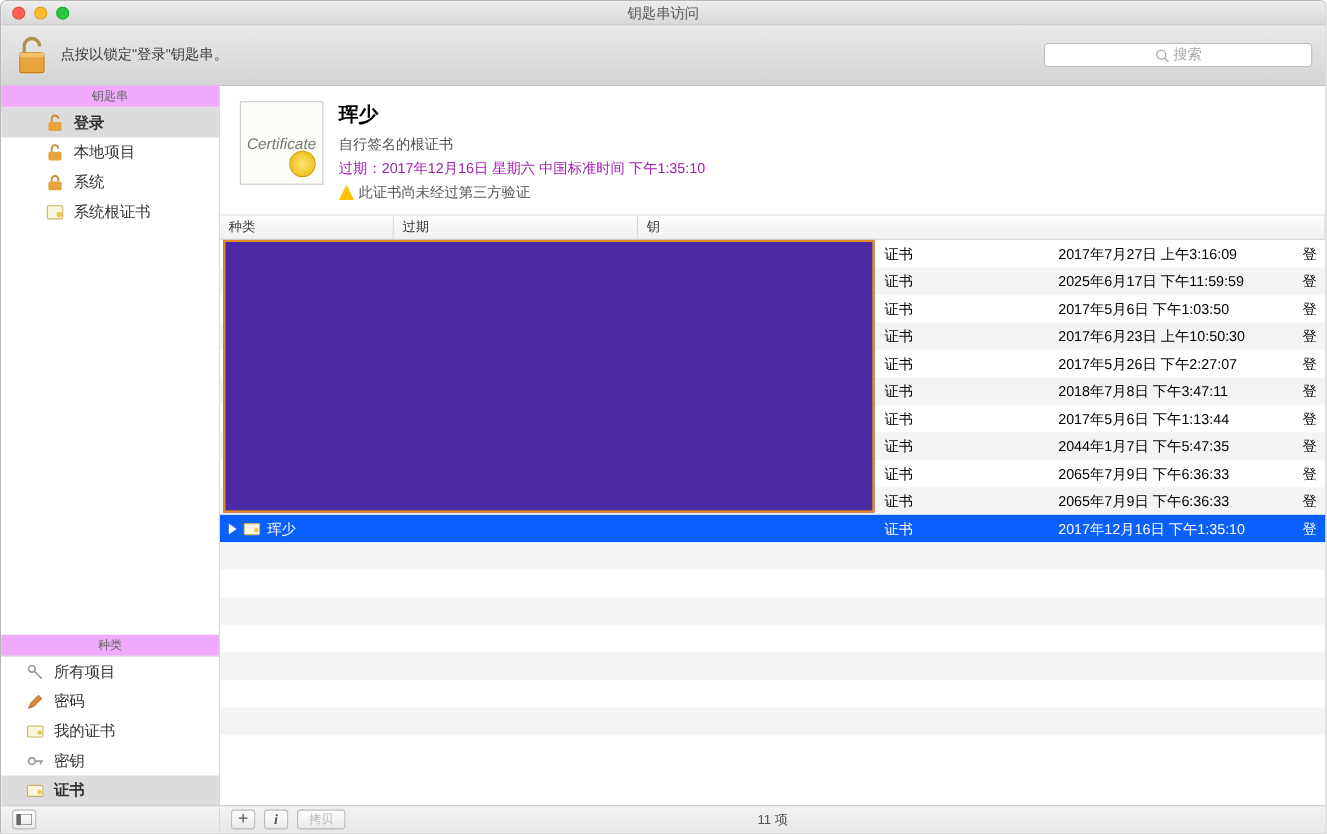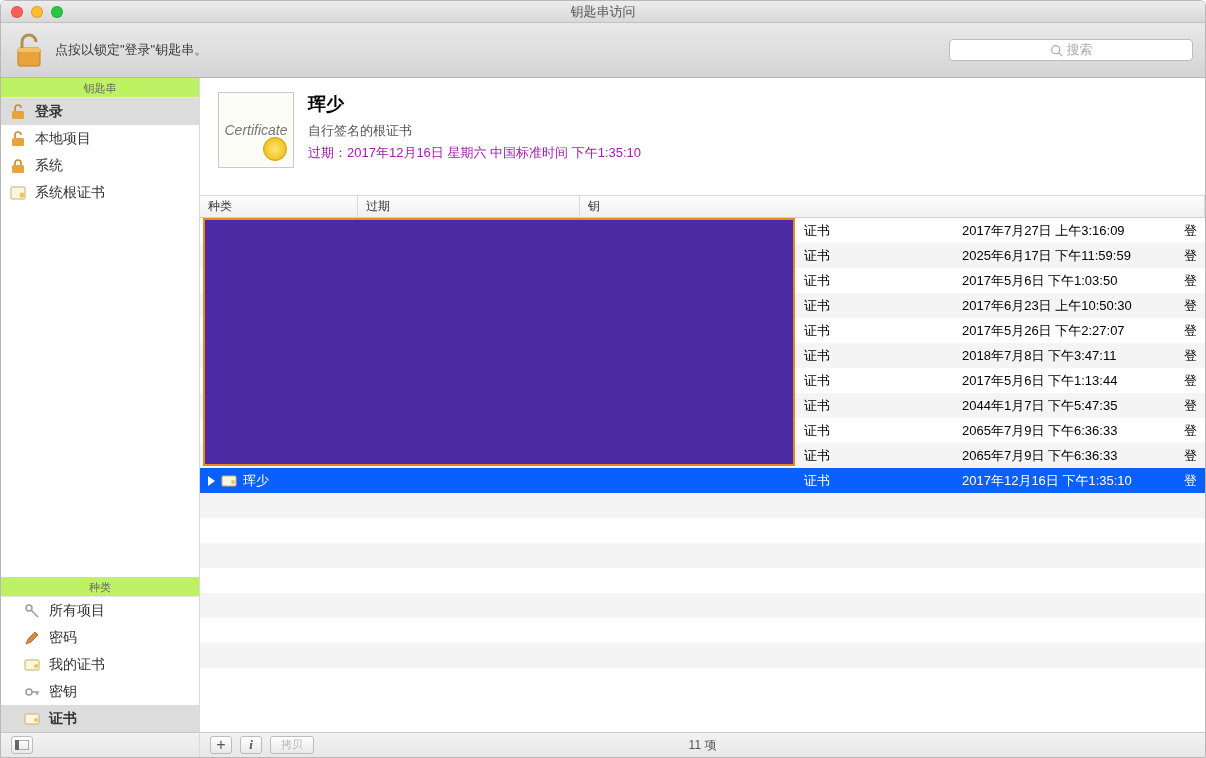--- a/index.html
+++ b/index.html
@@ -23,23 +23,23 @@
 .toolbar .hint { font-size: 13px; color: #3a3a3a; }
 .toolbar .spacer { flex: 1; }
 .search { width: 244px; height: 22px; background: #fff; border: 1px solid #bcbcbc; border-radius: 4px; display: flex; align-items: center; justify-content: center; color: #a8a8a8; font-size: 13px; }
 .search svg { width: 13px; height: 13px; margin-right: 4px; }
 
 
 .content { flex: 1; display: flex; min-height: 0; }
 
 
 .sidebar { width: 199px; background: #fff; border-right: 1px solid #d9d9d9; display: flex; flex-direction: column; }
-.sb-header { height: 20px; line-height: 20px; text-align: center; font-size: 11px; color: #666; border-bottom: 1px solid #e6e6e6; background: #bef264; }
+.sb-header { height: 20px; line-height: 20px; text-align: center; font-size: 11px; color: #666; border-bottom: 1px solid #e6e6e6; background: #f0abfc; }
 .sb-list { }
-.sb-item { height: 27px; display: flex; align-items: center; padding-left: 8px; font-size: 14px; color: #333; gap: 8px; cursor: default; }
+.sb-item { height: 27px; display: flex; align-items: center; padding-left: 40px; font-size: 14px; color: #333; gap: 8px; cursor: default; }
 .sb-item.selected { background: #dcdcdc; font-weight: 600; }
 .ic { width: 18px; height: 18px; display:flex; align-items:center; justify-content:center; }
 .sb-spacer { flex: 1; }
 .sb-cat .sb-item { padding-left: 22px; }
 
 
 .main { flex: 1; display: flex; flex-direction: column; min-width: 0; }
 .detail { height: 118px; display: flex; padding: 14px 18px; gap: 14px; border-bottom: 1px solid #d9d9d9; }
 .cert-ic { width: 76px; height: 76px; border: 1px solid #c9c9c9; background: #fcfdf6; display: flex; align-items:center; justify-content:center; font-family: cursive; font-size: 14px; color: #777; position: relative; }
 .cert-ic::after { content:""; position:absolute; right:6px; bottom:6px; width:22px; height:22px; border-radius:50%; background: radial-gradient(#ffe675,#e7b400); border:1px solid #caa000; }
@@ -233,20 +233,24 @@
       <div class="detail">
         <div class="cert-ic">
           <span class="script">Certificate</span>
         </div>
         <div class="detail-text">
           <div class="name">珲少</div>
           <div class="sub">自行签名的根证书</div>
           <div class="exp">
             <span>过期：</span><span>2017年12月16日 星期六 中国标准时间 下午1:35:10</span>
           </div>
+          <div class="warn">
+            <span class="warn-ic"></span>
+            <span>此证书尚未经过第三方验证</span>
+          </div>
         </div>
       </div>
 
       <div class="thead">
         <div class="th kind">
             <span>种类</span>
           </div>
         <div class="th exp">
             <span>过期</span>
           </div>

